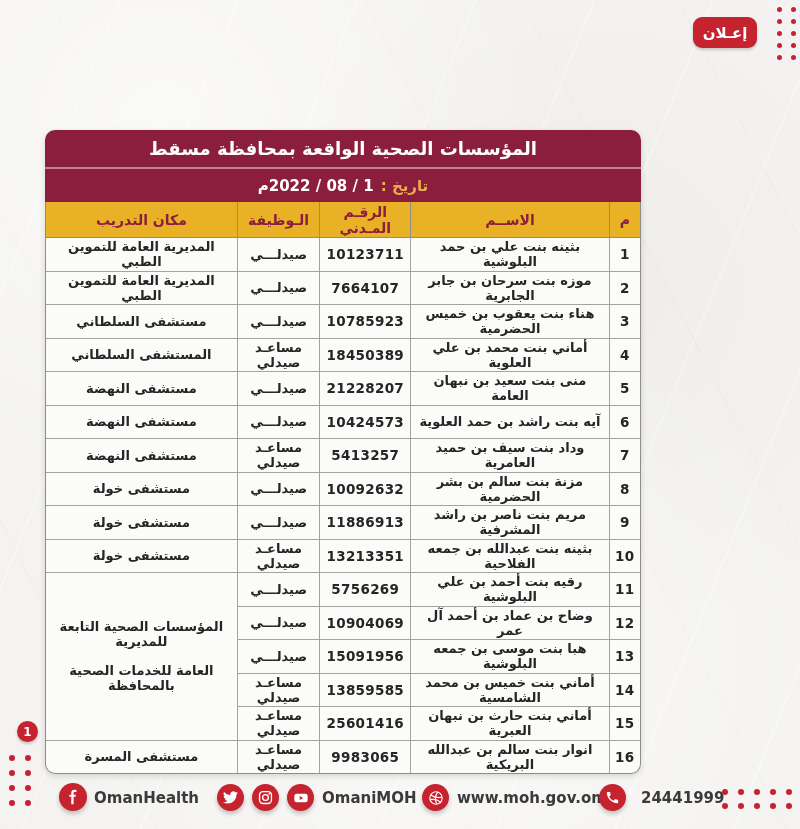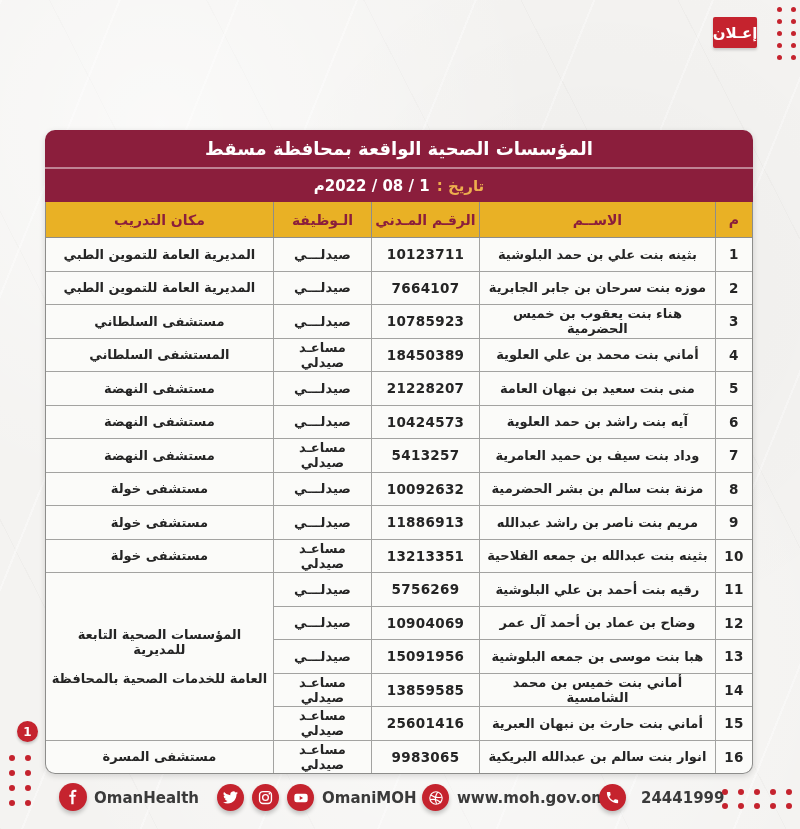--- a/index.html
+++ b/index.html
@@ -16,37 +16,37 @@
   }
   #page{position:relative;width:800px;height:829px;}
 
   
   .logo{position:absolute;left:12px;top:8px;width:110px;text-align:center;}
   .logo .cal{color:#1c1c1c;font-weight:bold;line-height:1.25;}
   .logo .cal1{font-size:12px;}
   .logo .cal2{font-size:11px;}
 
   .announce{
-    position:absolute;right:43px;top:17px;width:44px;height:31px;
-    background:#c5232e;border-radius:2px;color:#fff;font-weight:bold;font-size:15px;
+    position:absolute;right:43px;top:17px;width:64px;height:31px;
+    background:#c5232e;border-radius:9px;color:#fff;font-weight:bold;font-size:15px;
     display:flex;align-items:center;justify-content:center;
     box-shadow:0 2px 3px rgba(0,0,0,.18);
   }
 
   .dots{position:absolute;display:grid;}
   .dot{border-radius:50%;background:#c5232e;}
   .dots-tr{right:4px;top:7px;column-gap:9px;row-gap:7px;}
   .dots-tr .dot{width:5px;height:5px;}
   .dots-bl{left:9px;top:755px;column-gap:10px;row-gap:9px;}
   .dots-bl .dot{width:6px;height:6px;}
   .dots-fr{left:722px;top:789px;column-gap:10px;row-gap:8px;}
   .dots-fr .dot{width:6px;height:6px;}
 
   
-  .card{position:absolute;left:45px;top:130px;width:708px;box-shadow:0 2px 6px rgba(0,0,0,.14);border-radius:10px;}
+  .card{position:absolute;left:45px;top:130px;width:596px;box-shadow:0 2px 6px rgba(0,0,0,.14);border-radius:10px;}
   .title-bar{
     height:37px;background:#8b1e3c;border-radius:10px 10px 0 0;
     border-bottom:2px solid rgba(255,255,255,.45);
     display:flex;align-items:center;justify-content:center;
     color:#fff;font-weight:bold;font-size:18px;
   }
   .date-bar{
     height:33px;background:#8b1e3c;
     display:flex;align-items:center;justify-content:center;gap:7px;
     font-weight:bold;font-size:15px;direction:rtl;
@@ -187,21 +187,21 @@
             </tr>
             <tr>
               <td class="num">8</td>
               <td>مزنة بنت سالم بن بشر الحضرمية</td>
               <td class="num">10092632</td>
               <td>صيدلـــي</td>
               <td>مستشفى خولة</td>
             </tr>
             <tr>
               <td class="num">9</td>
-              <td>مريم بنت ناصر بن راشد عبدالله</td>
+              <td>مريم بنت ناصر بن راشد المشرفية</td>
               <td class="num">11886913</td>
               <td>صيدلـــي</td>
               <td>مستشفى خولة</td>
             </tr>
             <tr>
               <td class="num">10</td>
               <td>بثينه بنت عبدالله بن جمعه الفلاحية</td>
               <td class="num">13213351</td>
               <td>مساعـد صيدلي</td>
               <td>مستشفى خولة</td>

